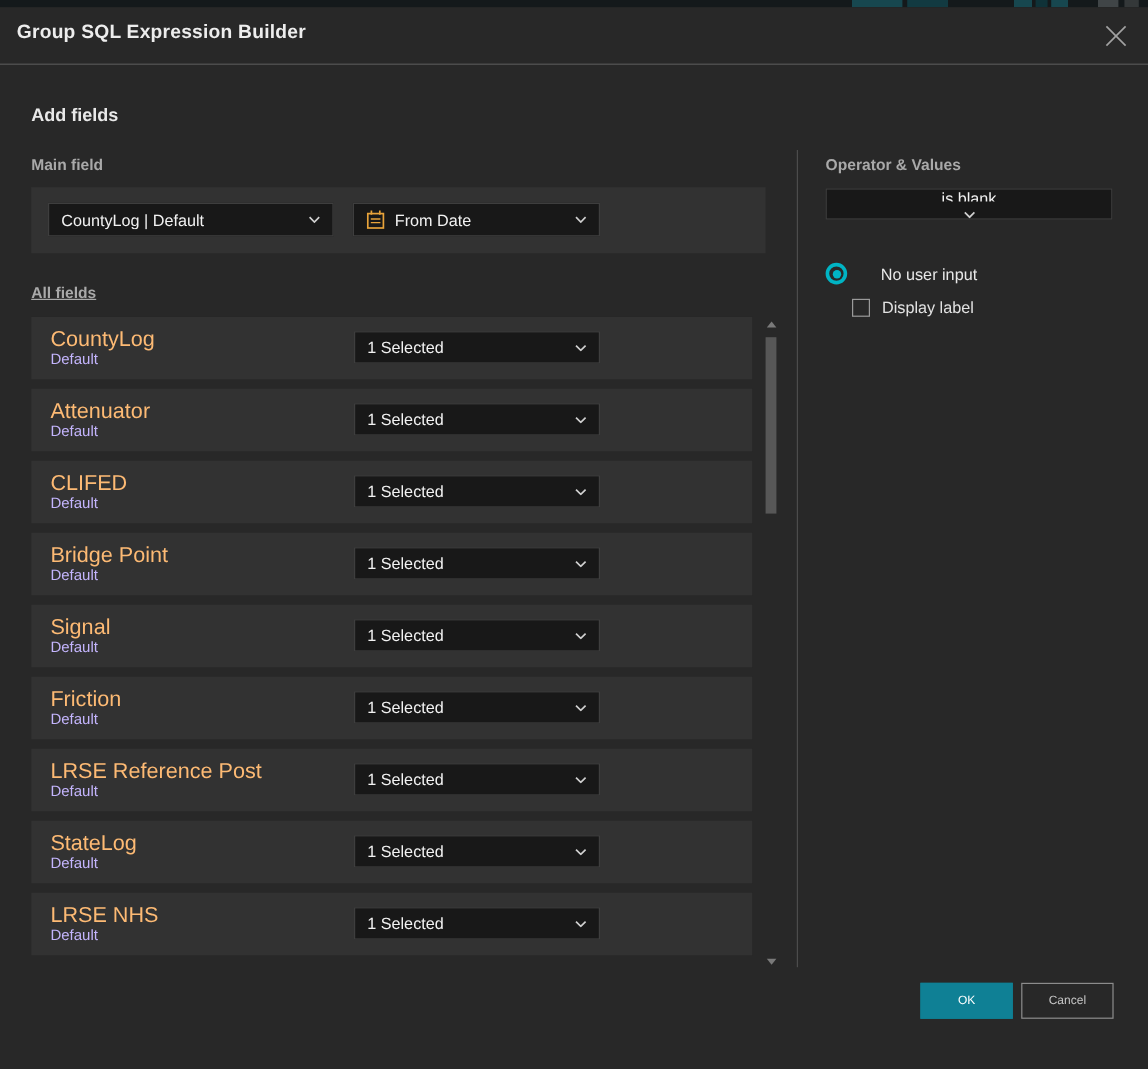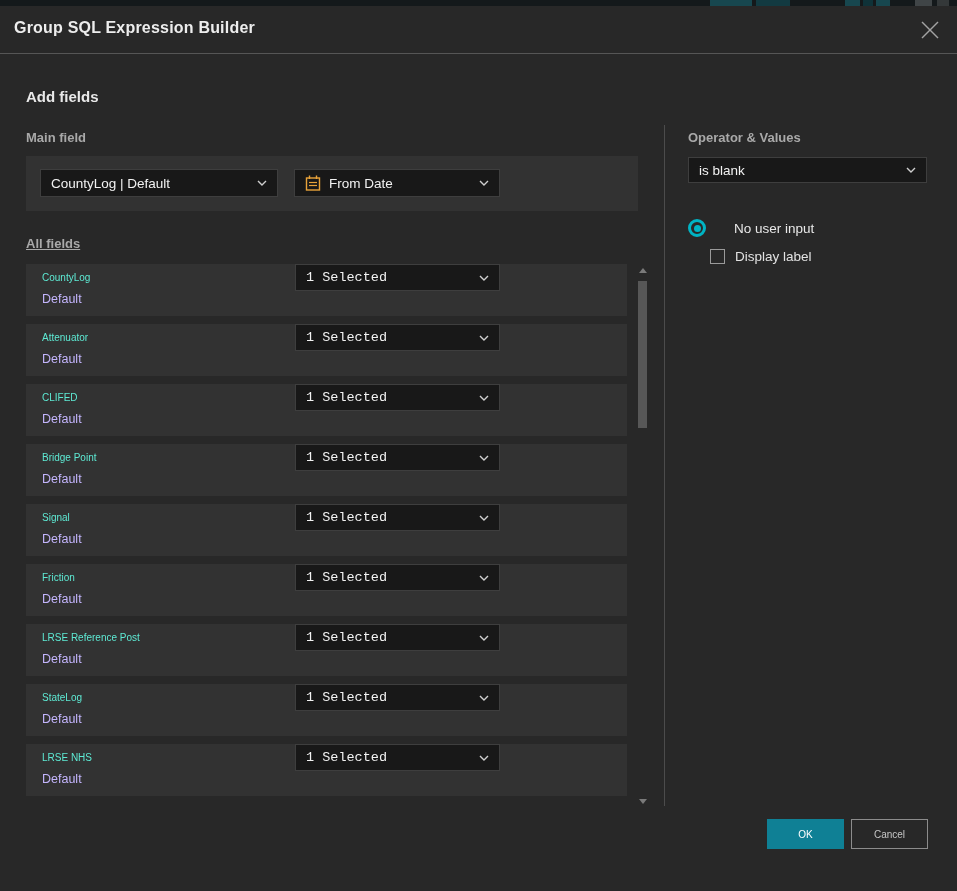--- a/index.html
+++ b/index.html
@@ -38,37 +38,37 @@
     padding:0 10px;cursor:pointer;color:#f2f2f2;font-size:13.5px;
   }
   .dropdown .dd-label{flex:1;white-space:nowrap;overflow:hidden;}
   .chev{flex:0 0 auto;}
 
   
   .fields-list{position:absolute;left:26px;top:258px;width:601px;height:538px;overflow:hidden;}
   .field-row{
     position:relative;height:52px;margin-bottom:8px;background:#323232;
   }
-  .field-name{position:absolute;left:16px;top:8px;font-size:10px;color:#5eead4;}
+  .field-name{position:absolute;left:16px;top:8px;font-size:18px;color:#fdba74;}
   .field-sub{position:absolute;left:16px;top:28px;font-size:12.5px;color:#c4b5fd;}
-  .row-dd{left:269px;top:0;width:205px;height:27px;font-family:Liberation Mono, monospace;}
+  .row-dd{left:269px;top:12px;width:205px;height:27px;}
 
   
   .scrollbar{position:absolute;left:638px;top:258px;width:10px;height:542px;}
   .sb-up{position:absolute;left:1px;top:4px;width:0;height:0;
     border-left:4px solid transparent;border-right:4px solid transparent;border-bottom:5px solid #7a7a7a;cursor:pointer;}
   .sb-down{position:absolute;left:1px;bottom:2px;width:0;height:0;
     border-left:4px solid transparent;border-right:4px solid transparent;border-top:5px solid #7a7a7a;cursor:pointer;}
   .sb-thumb{position:absolute;left:0;top:17px;width:9px;height:147px;background:#575757;cursor:pointer;}
 
   .v-divider{position:absolute;left:664px;top:119px;width:1px;height:681px;background:#4c4c4c;}
 
   
   .op-label{left:688px;top:124px;}
-  .op-dd{left:688px;top:151px;width:239px;height:26px;}
+  .op-dd{left:688px;top:151px;width:239px;height:26px;flex-direction:column;}
 
   .radio-row{position:absolute;left:688px;top:213px;display:flex;align-items:center;gap:28px;cursor:pointer;}
   .radio-outer{
     width:12px;height:12px;border-radius:50%;
     border:3px solid var(--accent);background:#282828;
     display:flex;align-items:center;justify-content:center;
   }
   .radio-dot{width:7px;height:7px;border-radius:50%;background:var(--accent);}
   .radio-label{font-size:13.5px;color:#e8e8e8;}
 

